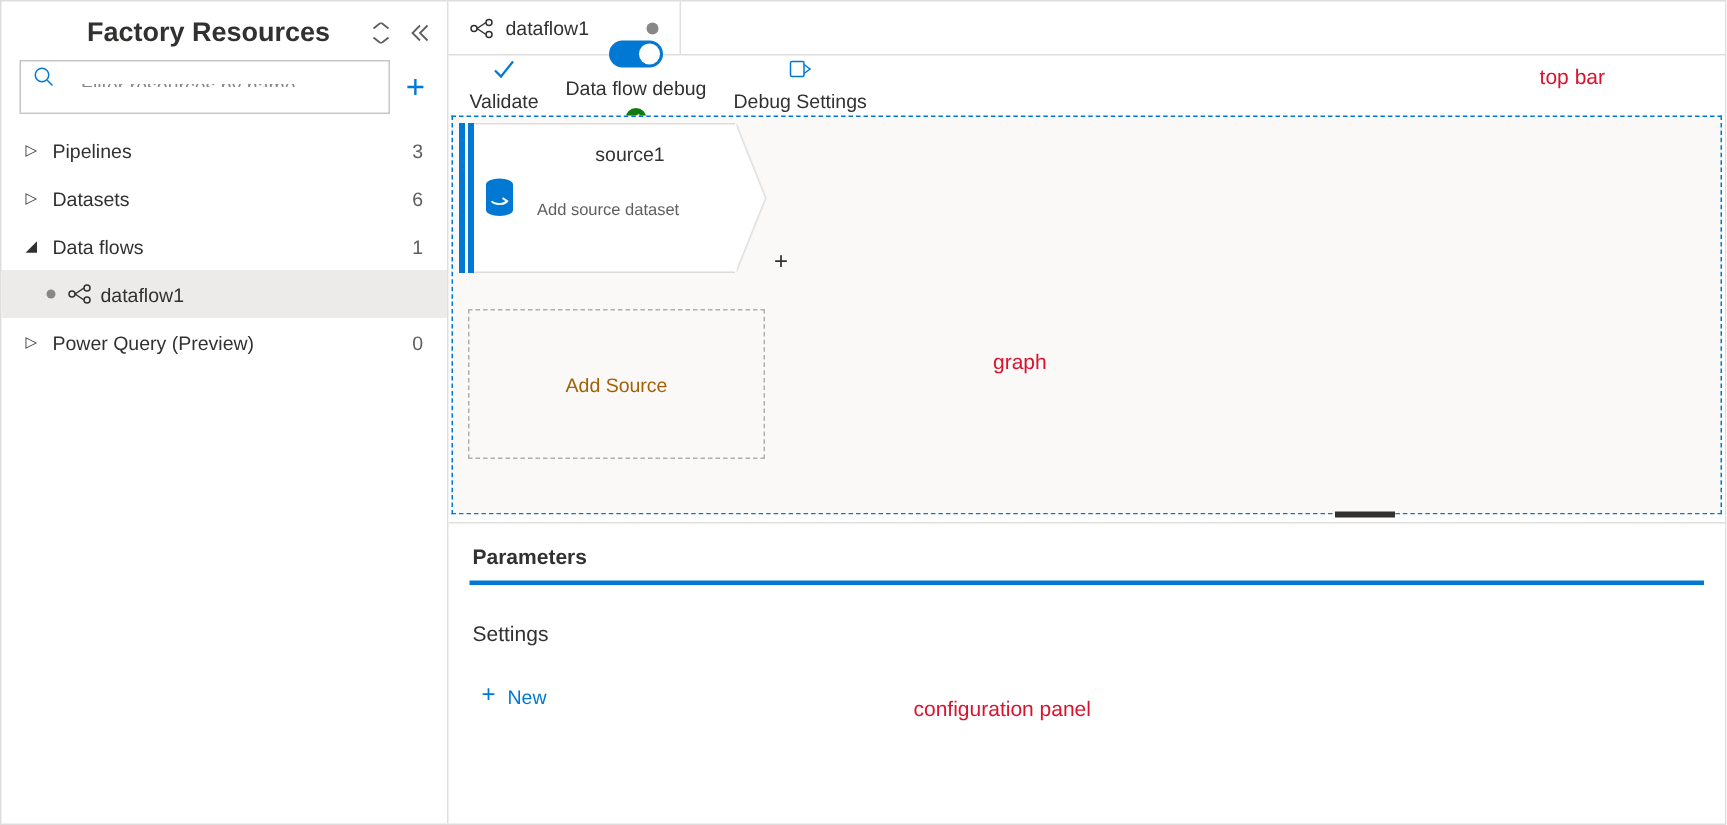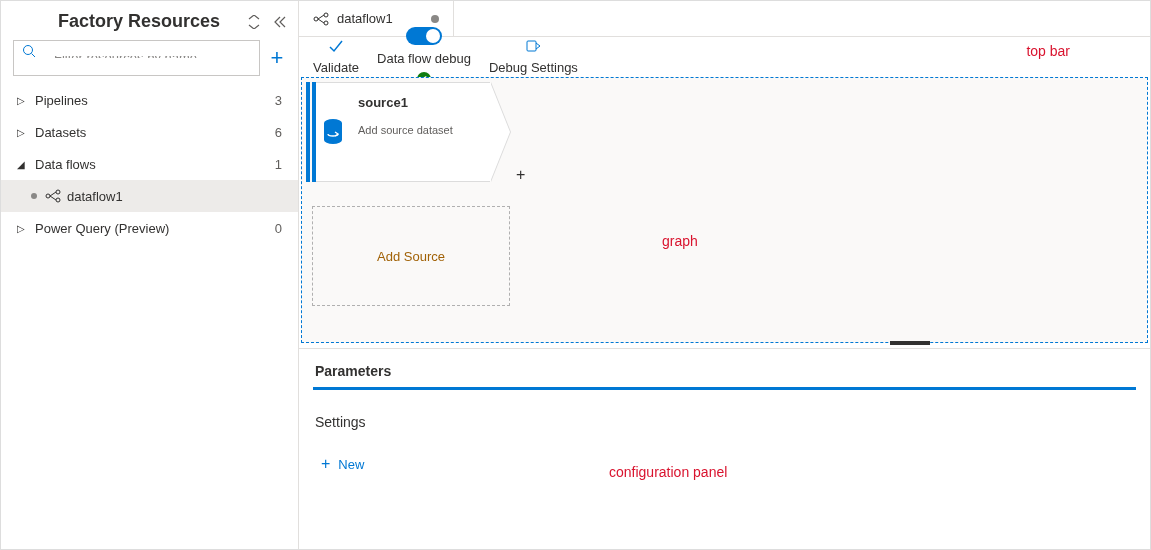--- a/index.html
+++ b/index.html
@@ -49,21 +49,21 @@
   .overlay-label { position: absolute; color: #d9132e; font-size: 14px; pointer-events: none; z-index: 10; }
   
   
   .canvas { flex: 1; position: relative; background: #faf9f8; border: 1px dashed #0078d4; margin: 2px 2px 0 2px; }
   
   .source-card { position: absolute; left: 4px; top: 4px; display: flex; height: 100px; }
   .source-card .blue-stripes { width: 10px; display: flex; gap: 2px; }
   .source-card .blue-stripes .stripe { flex: 1; background: #0078d4; }
   .source-card .ico-box { width: 34px; background: #fff; display: flex; align-items: center; justify-content: center; border-top: 1px solid #dcdcdc; border-bottom: 1px solid #dcdcdc; }
   .source-card .body { width: 140px; background: #fff; border-top: 1px solid #dcdcdc; border-bottom: 1px solid #dcdcdc; padding: 12px 8px; position: relative; }
-  .source-card .body .title { font-weight: 700; font-size: 13px; margin-bottom: 14px; }
+  .source-card .body .title { font-weight: 400; font-size: 13px; margin-bottom: 24px; text-align: center; }
   .source-card .body .sub { font-size: 11px; color: #605e5c; }
   .source-card .arrow-edge { width: 0; height: 0; border-top: 50px solid transparent; border-bottom: 50px solid transparent; border-left: 20px solid #fff; filter: drop-shadow(1px 0 0 #dcdcdc); }
   .plus-after { position: absolute; left: 214px; top: 88px; font-size: 16px; color: #323130; cursor: pointer; }
   
   .add-source-box { position: absolute; left: 10px; top: 128px; width: 198px; height: 100px; border: 1px dashed #b0b0b0; display: flex; align-items: center; justify-content: center; color: #a16207; font-size: 13px; cursor: pointer; }
   
   
   .splitter { height: 6px; background: #fff; border-bottom: 1px solid #e1dfdd; position: relative; }
   .splitter .handle { width: 40px; height: 4px; background: #323130; position: absolute; right: 220px; top: -2px; }
   

